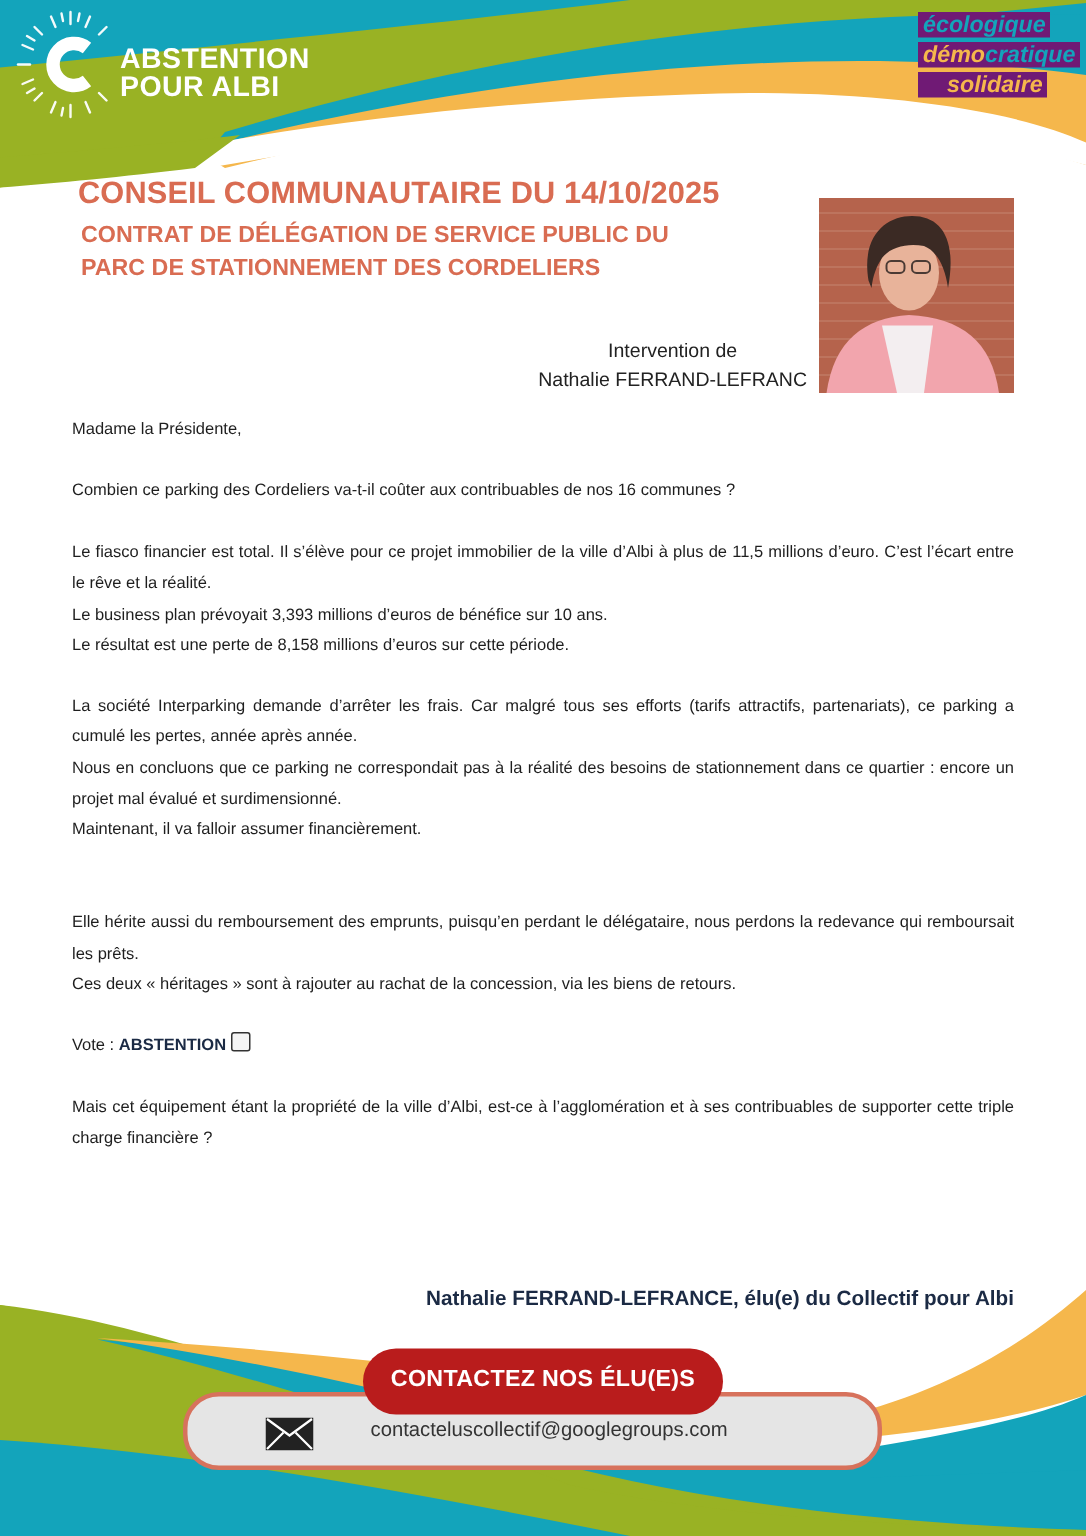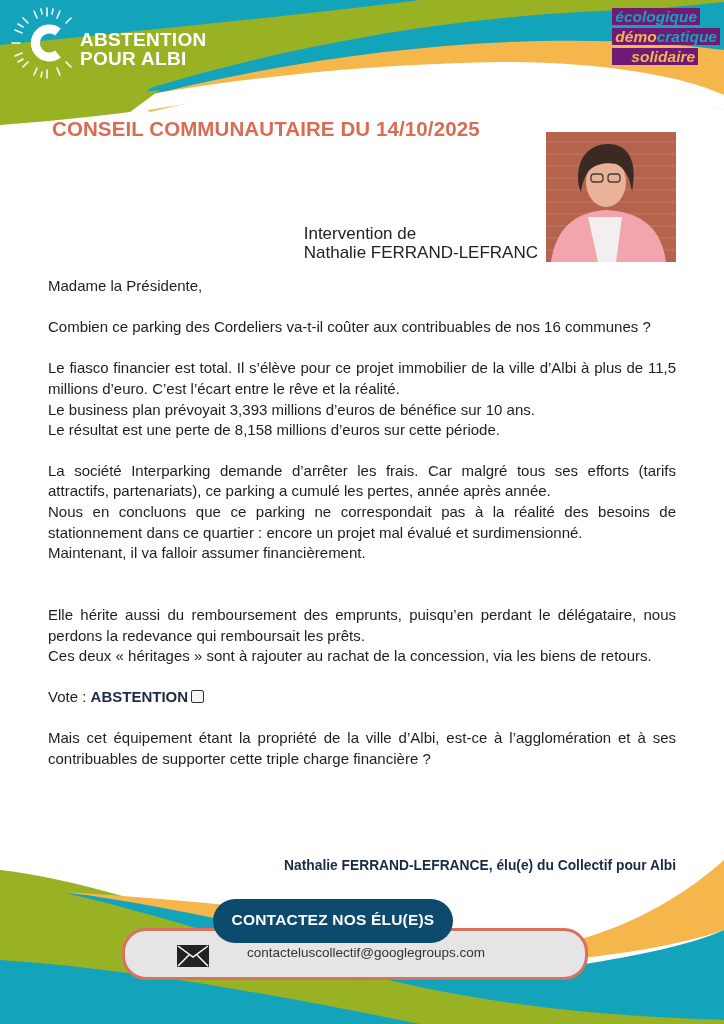--- a/index.html
+++ b/index.html
@@ -33,52 +33,52 @@
     .tag-2 { color: #f5b74c; }
     .tag-2 .dark { color: #13a4bb; }
     .tag-3 { color: #f5b74c; padding-left: 19px; }
 
     
     .headings { left: 52px; top: 116px; width: 490px; }
     .h-title { color: #d96c52; font-weight: bold; font-size: 20.5px; line-height: 26px; margin: 0; white-space: nowrap; letter-spacing: 0.1px;}
     .h-sub { color: #d96c52; font-weight: bold; font-size: 15.5px; line-height: 22px; margin: 4px 0 0 2px; }
     .h-proto { color: #d97a62; font-size: 16.5px; line-height: 22px; margin: 2px 0 0 2px; white-space: nowrap; }
     .intervention {
-      position: absolute; right: 186px; top: 224px; text-align: left;
-      font-size: 17px; line-height: 19px; color: #222;
+      position: absolute; right: 186px; top: 224px; text-align: center;
+      font-size: 13px; line-height: 19px; color: #222;
       z-index: 2;
     }
     .photo {
       left: 546px; top: 132px; width: 130px; height: 130px; overflow: hidden;
       background: #b5604a;
     }
 
     
     .body-text {
       left: 48px; top: 276px; width: 628px;
-      font-size: 15px; line-height: 20.6px; color: #1e1e1e;
+      font-size: 11px; line-height: 20.6px; color: #1e1e1e;
       text-align: justify;
     }
     .body-text p { margin: 0 0 20.6px 0; }
     .vote-label {}
     .vote-value { font-weight: bold; color: #1b2a44; }
     .vote-box {
       display: inline-block; width: 11px; height: 11px; border: 1.6px solid #333;
       border-radius: 2px; vertical-align: -1px; margin-left: 3px; background: #f5f5f5;
     }
 
     .signature {
       right: 48px; top: 858px; font-weight: bold; font-size: 13.8px; color: #1b2a44;
       white-space: nowrap;
     }
 
     
     .contact-btn {
-      left: 213px; top: 899px; width: 240px; height: 44px;
-      background: #0c4a6e; color: #ffffff; border-radius: 22px;
+      left: 242px; top: 899px; width: 240px; height: 44px;
+      background: #b91c1c; color: #ffffff; border-radius: 22px;
       font-weight: bold; font-size: 15.5px; text-align: center; line-height: 42px;
       z-index: 4; letter-spacing: 0.2px; white-space: nowrap;
     }
     .contact-box {
       left: 122px; top: 928px; width: 460px; height: 46px;
       background: #e5e5e5; border: 3px solid #d7725c; border-radius: 24px;
       z-index: 3;
     }
     .mail-icon { position: absolute; left: 52px; top: 14px; width: 32px; height: 22px; }
     .mail-text {
@@ -140,20 +140,24 @@
 </div>
 
 <div class="layer tagline">
   <span class="tag-line tag-1">écologique</span>
   <span class="tag-line tag-2"><span>démo</span><span class="dark">cratique</span></span>
   <span class="tag-line tag-3">solidaire</span>
 </div>
 
 <div class="layer headings">
   <h1 class="h-title">CONSEIL COMMUNAUTAIRE DU 14/10/2025</h1>
+  <div class="h-sub">
+    <div>CONTRAT DE DÉLÉGATION DE SERVICE PUBLIC DU</div>
+    <div>PARC DE STATIONNEMENT DES CORDELIERS</div>
+  </div>
 </div>
 
 <div class="intervention">
   <div>Intervention de</div>
   <div>Nathalie FERRAND-LEFRANC</div>
 </div>
 
 <div class="layer photo">
   <svg width="130" height="130" viewBox="0 0 130 130">
     <rect width="130" height="130" fill="#b5634c"></rect>

